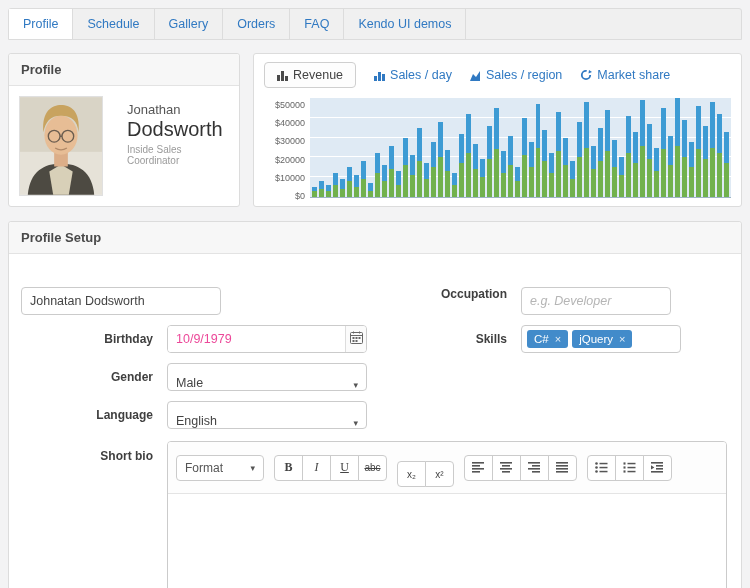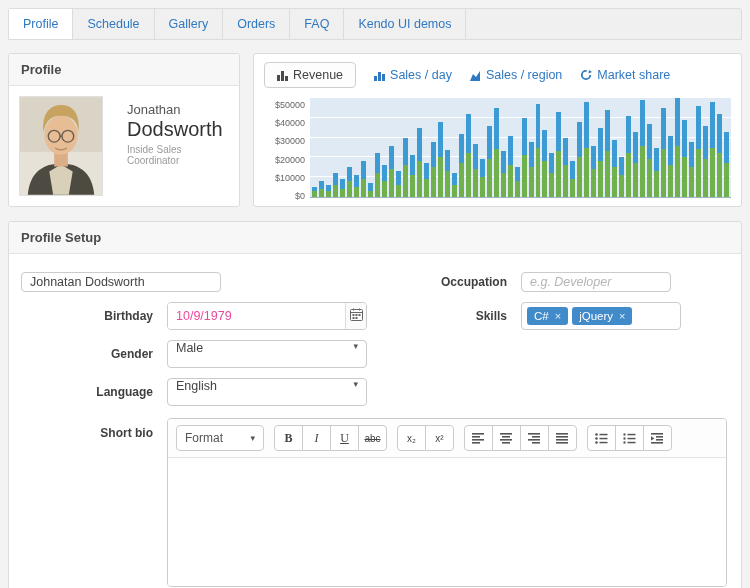--- a/index.html
+++ b/index.html
@@ -85,35 +85,36 @@
   
   .setup { margin-top: 14px; }
   .form { padding: 18px 12px 14px; }
   .form-grid { display: flex; }
   .fcol { flex: 1; display: flex; flex-direction: column; gap: 10px; }
   .frow { display: flex; align-items: center; }
   .flabel { width: 132px; text-align: right; margin-right: 14px; font-size: 12px; font-weight: 700; color: #3f3f3f; flex: none; }
   .flabel.top { align-self: flex-start; padding-top: 8px; }
 
   .tinput {
-    height: 20px; border: 1px solid #cbcbcb; border-radius: 4px;
+    height: 28px; border: 1px solid #cbcbcb; border-radius: 4px;
     padding: 0 8px; font-size: 12.5px; color: #444; background: #fff; outline: none;
     font-family: "Liberation Sans", sans-serif;
+    margin-top: 15px;
   }
   .tinput::placeholder { color: #b5b5b5; }
   .w200 { width: 200px; }
   .w150 { width: 150px; font-style: italic; }
 
   .input-group { display: flex; width: 200px; height: 28px; border: 1px solid #cbcbcb; border-radius: 4px; background:#fff; overflow: hidden; }
   .input-group input { flex: 1; border: none; padding: 0 8px; font-size: 12.5px; color:#ec4899; outline: none; font-family: "Liberation Sans", sans-serif; }
   .addon-btn { width: 28px; border-left: 1px solid #ddd; background: #fbfbfb; display: flex; align-items: center; justify-content: center; cursor: pointer; }
 
   .dropdown {
     width: 200px; height: 28px; border: 1px solid #cbcbcb; border-radius: 4px; background: #fff;
-    display: flex; align-items: flex-start; justify-content: space-between; padding: 0 8px; font-size: 12.5px; cursor: pointer;
+    display: flex; align-items: flex-end; justify-content: space-between; padding: 0 8px; font-size: 12.5px; cursor: pointer;
   }
   .caret { font-size: 9px; color: #555; }
 
   .multiselect {
     min-width: 160px; height: 28px; border: 1px solid #cbcbcb; border-radius: 4px; background: #fff;
     display: flex; align-items: center; gap: 4px; padding: 0 5px;
   }
   .tag {
     background: #428bca; color: #fff; border-radius: 3px; font-size: 11.5px;
     display: inline-flex; align-items: center; gap: 6px; padding: 3px 7px; cursor: default;
@@ -138,21 +139,21 @@
     font-size: 12px; color: #444; cursor: pointer; margin-left: -1px;
     font-family: "Liberation Serif", serif;
   }
   .btn-group .tbtn:first-child { border-radius: 4px 0 0 4px; margin-left: 0; }
   .btn-group .tbtn:last-child { border-radius: 0 4px 4px 0; }
   .btn-group .tbtn:only-child { border-radius: 4px; }
   .tbtn.b { font-weight: 700; }
   .tbtn.i { font-style: italic; }
   .tbtn.u { text-decoration: underline; }
   .tbtn.s { text-decoration: line-through; font-size: 10px; font-family: "Liberation Sans", sans-serif; }
-  .tbtn.scr { font-size: 10px; font-family: "Liberation Sans", sans-serif; }
+  .tbtn.scr { font-size: 10px; font-family: "Liberation Sans", sans-serif; margin-top: 13px; }
   .editor-content { height: 128px; background: #fff; }
 
   svg .stroke { stroke: #6b5d4f; }
 </style>
 </head>
 <body>
 
 <div class="page">
 
   <nav class="tabstrip">

